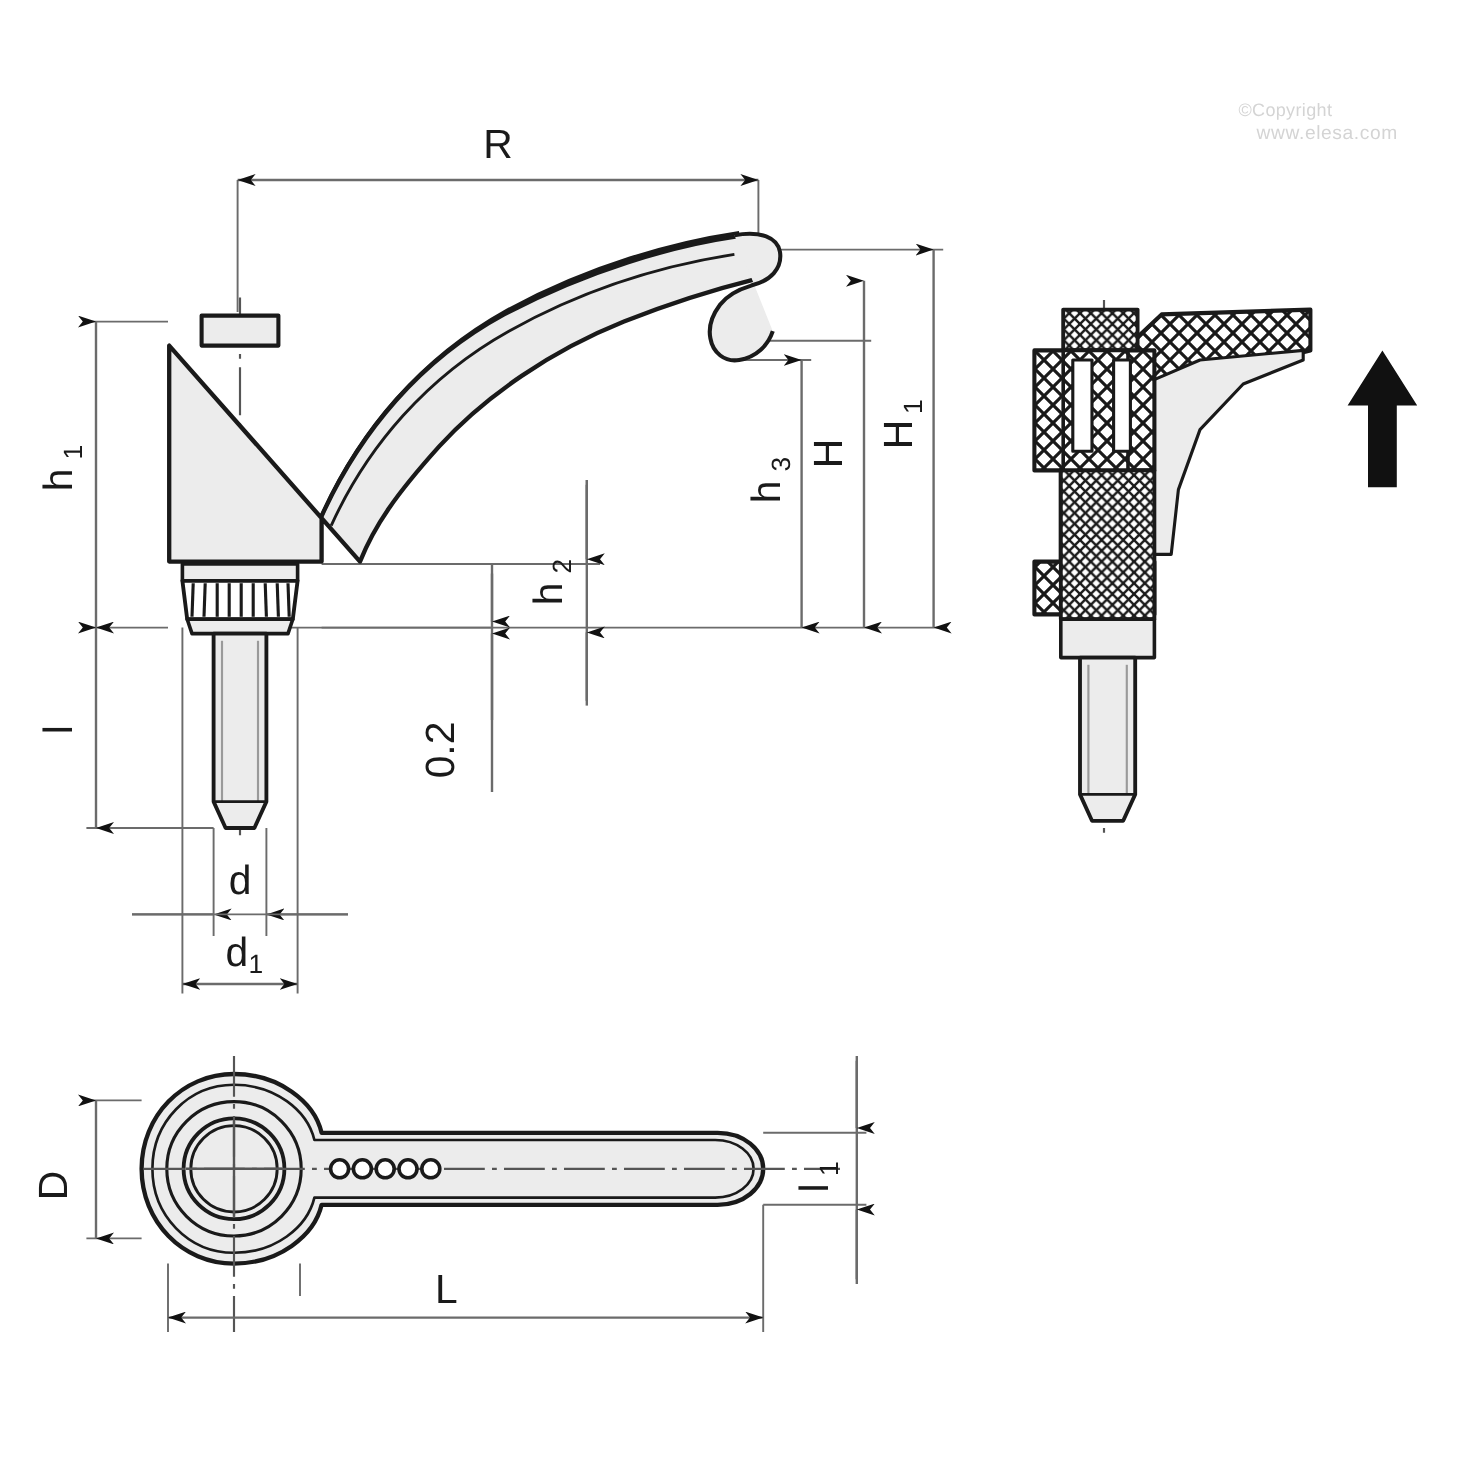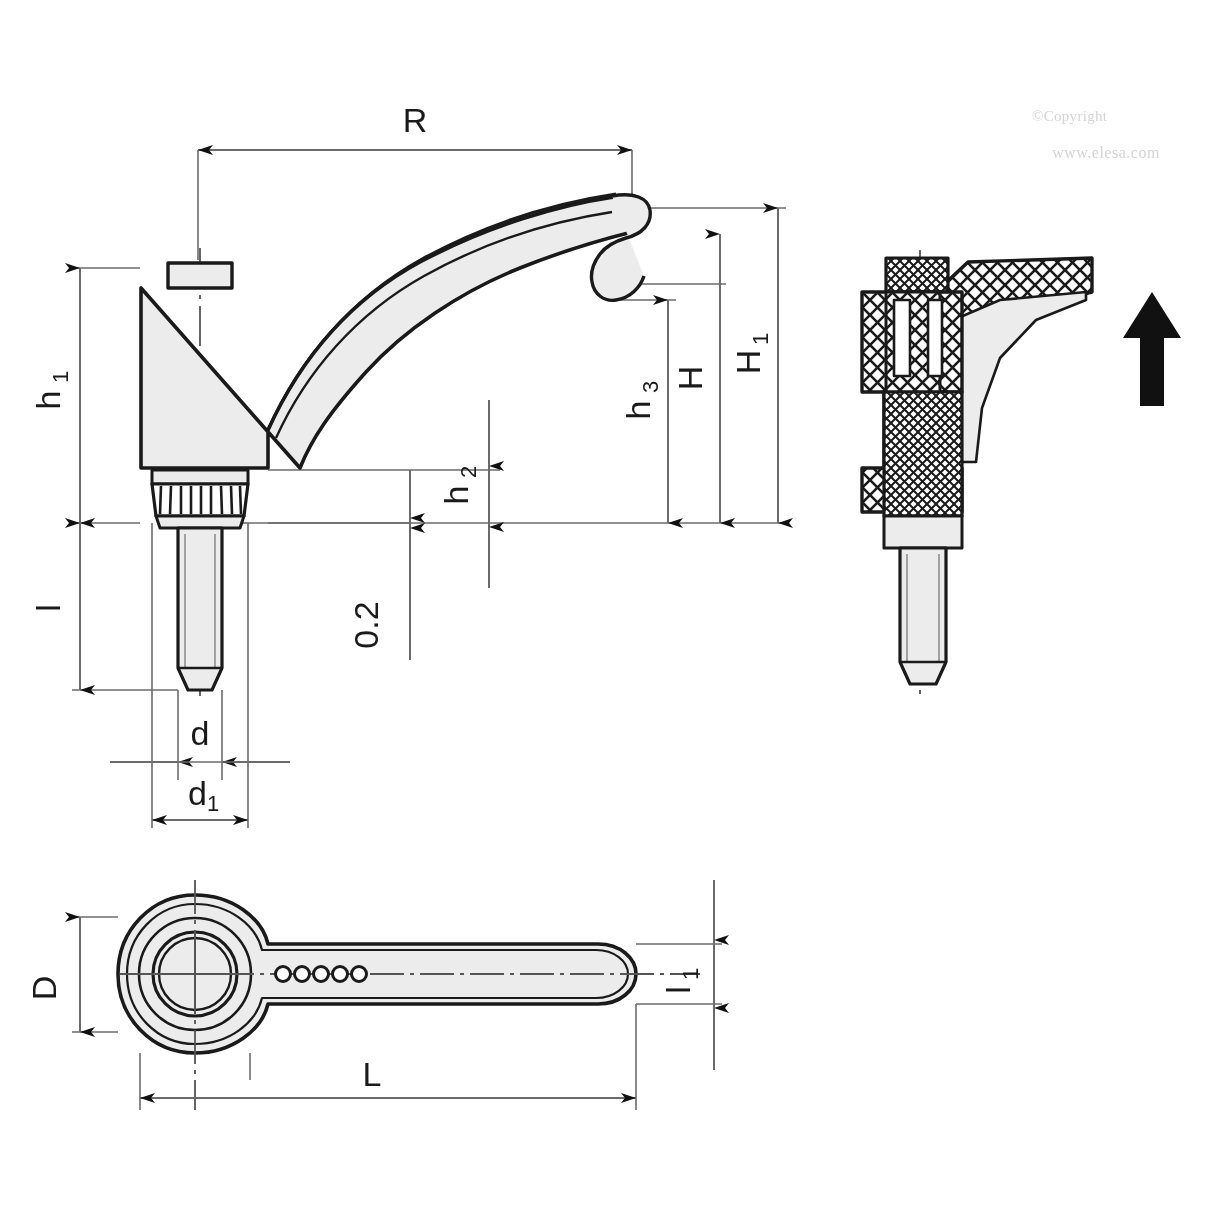--- a/index.html
+++ b/index.html
@@ -1,26 +1,26 @@
 <!DOCTYPE html>
 <html><head>
 <meta charset="utf-8">
 <style>
   html,body{margin:0;padding:0;background:#fff;}
   body{width:1214px;height:1214px;overflow:hidden;font-family:"Liberation Sans",sans-serif;}
   #stage{position:relative;width:1214px;height:1214px;background:#fff;}
   svg#drawing{position:absolute;left:0;top:0;width:1214px;height:1214px;}
   .dimtxt{font-family:"Liberation Sans",sans-serif;font-size:34px;fill:#1a1a1a;}
   .dimtxt.sub{font-size:22px;}
-  .logo-wrap{position:absolute;right:18px;top:108px;width:180px;text-align:center;
-             font-family:Liberation Serif, serif;color:#d6d6d6;user-select:none;}
+  .logo-wrap{position:absolute;right:18px;top:84px;width:180px;text-align:center;
+             font-family:Liberation Sans, sans-serif;color:#d6d6d6;user-select:none;}
   .logo-cr{font-size:15px;letter-spacing:.3px;color:#d4d4d4;text-align:left;padding-left:16px;}
   .logo-main{font-size:58px;font-weight:bold;line-height:.95;letter-spacing:-1px;color:#d8d8d8;}
   .logo-main sup{font-size:17px;vertical-align:super;}
-  .logo-url{font-size:16px;letter-spacing:.5px;color:#d4d4d4;margin-top:19px;}
+  .logo-url{font-size:16px;letter-spacing:.5px;color:#d4d4d4;margin-top:2px;}
 </style>
 </head>
 <body>
 
 <div id="stage">
 
   <svg id="drawing" viewBox="0 0 1214 1214">
     <defs>
       <marker id="ah" markerWidth="16" markerHeight="10" refX="15" refY="5" orient="auto" markerUnits="userSpaceOnUse">
         <path d="M0,0 L15,5 L0,10 L4,5 Z" fill="#111"></path>

